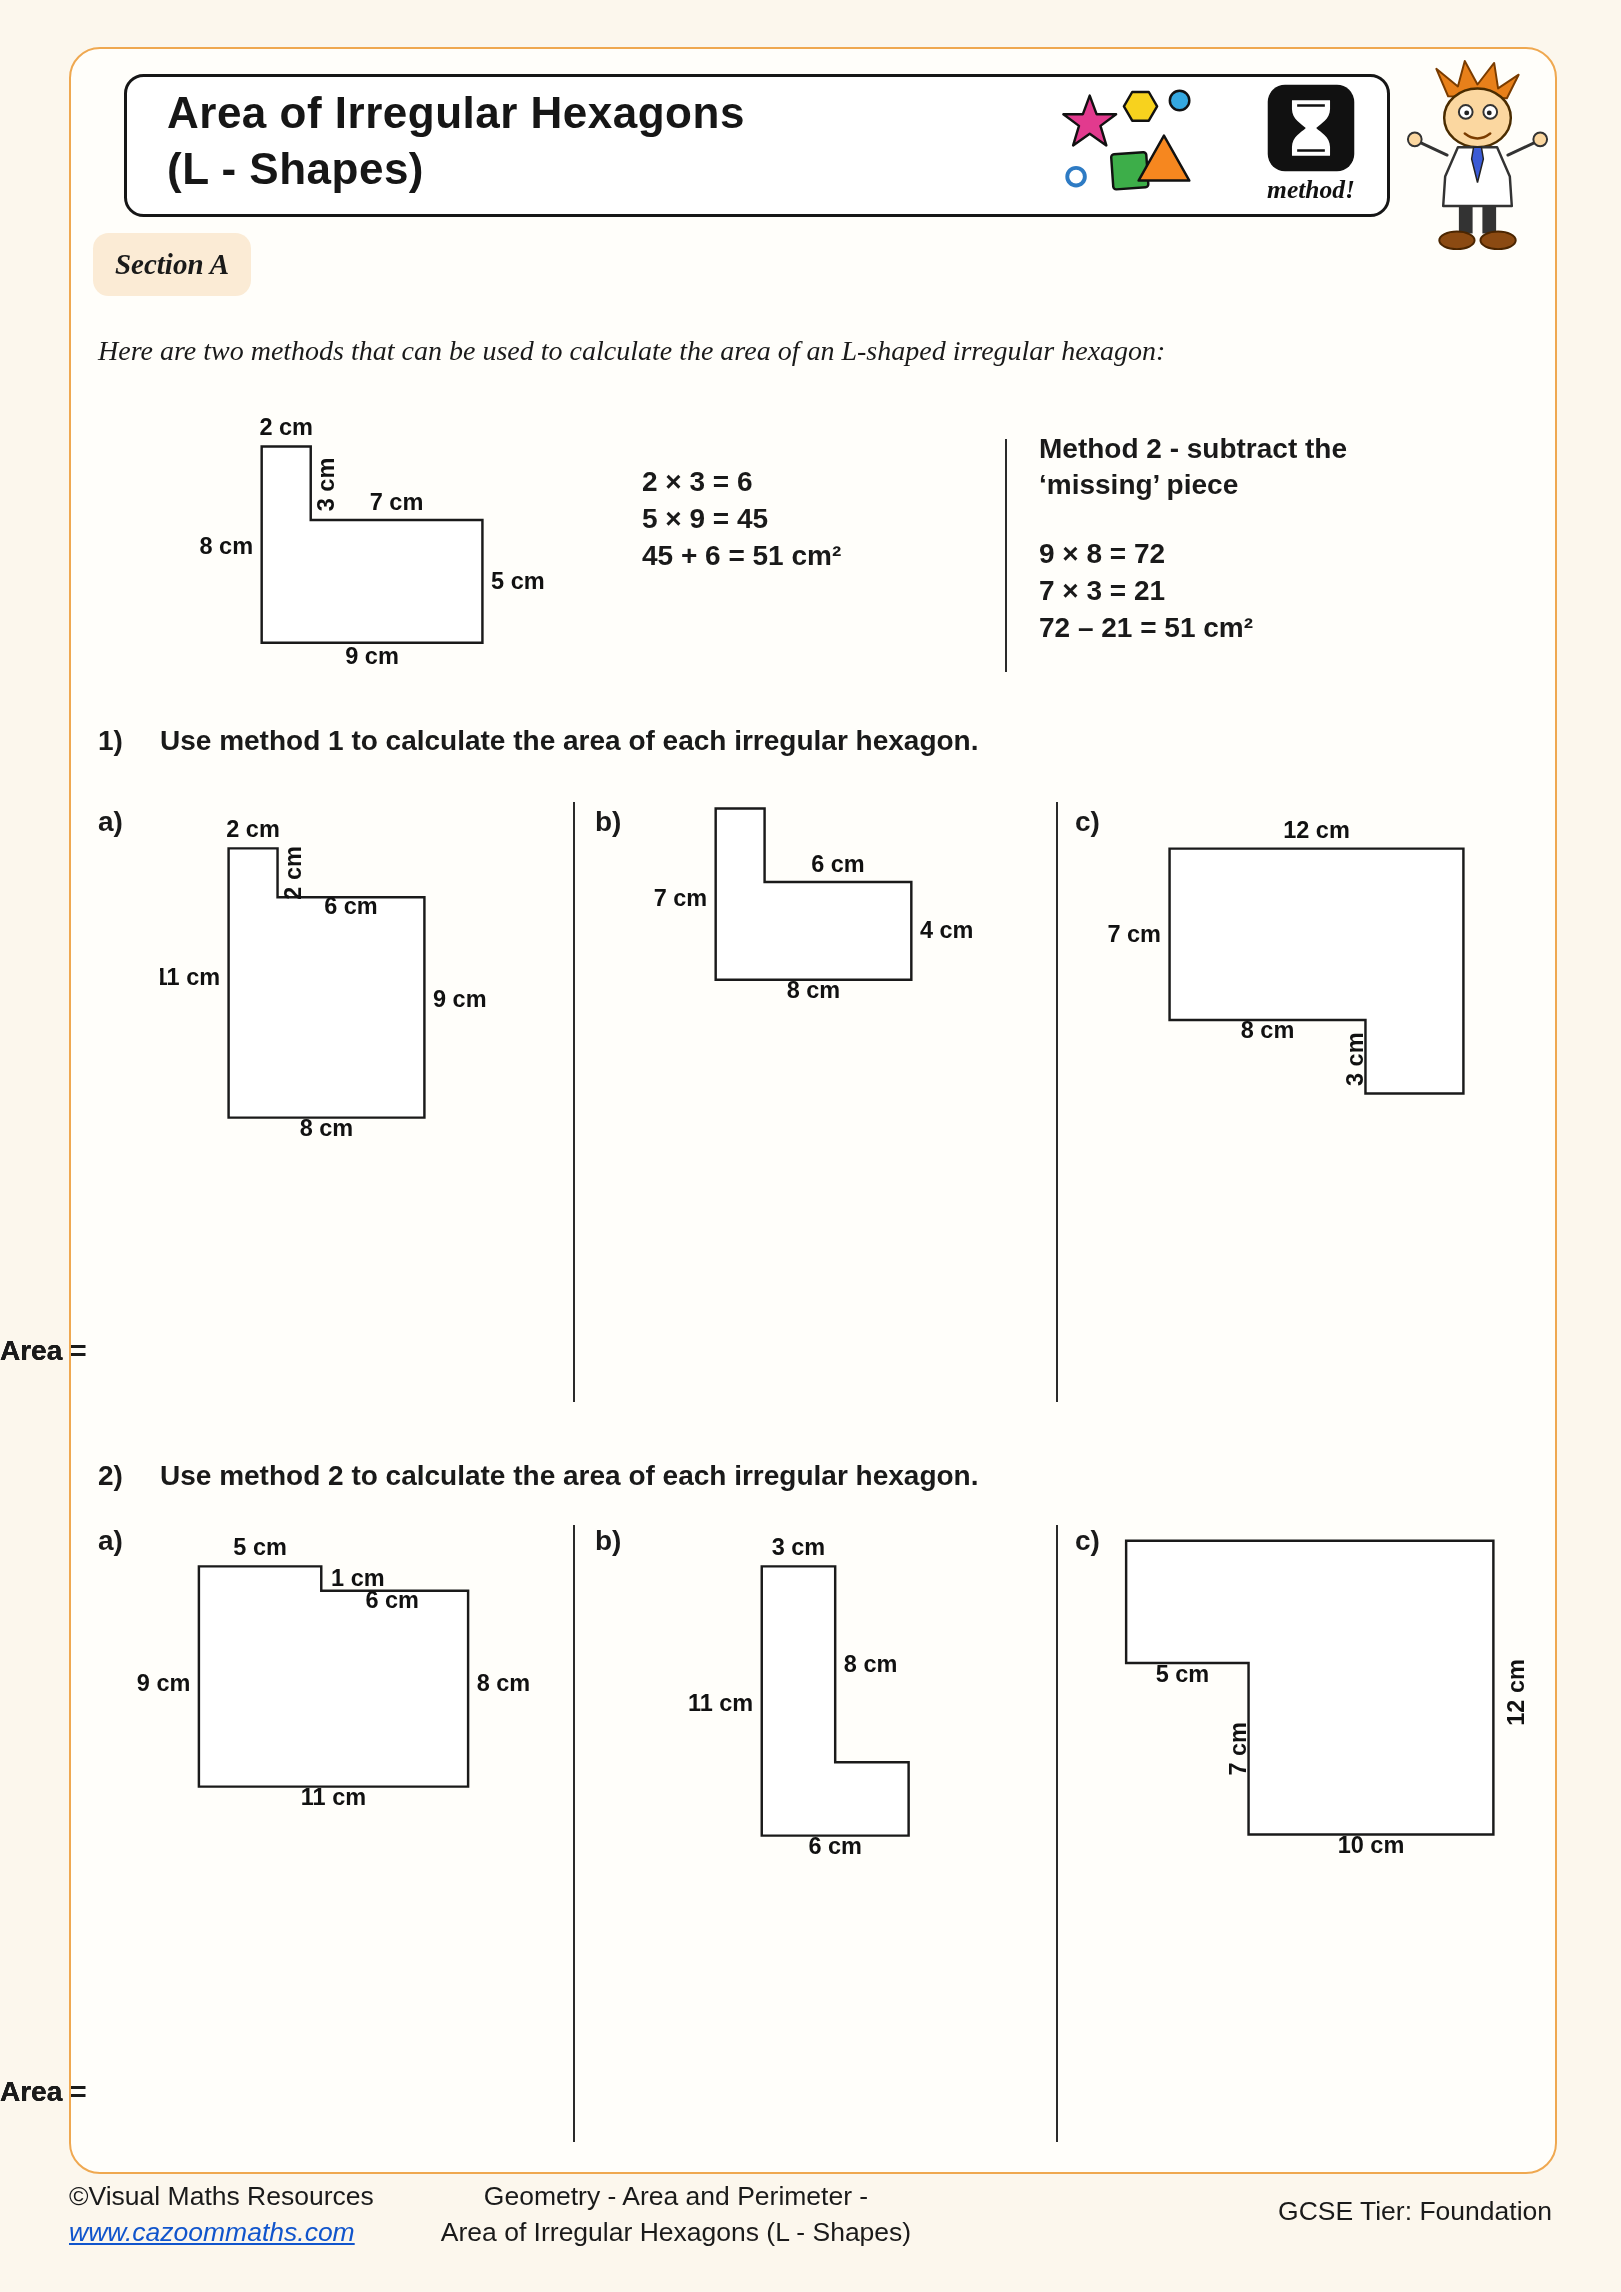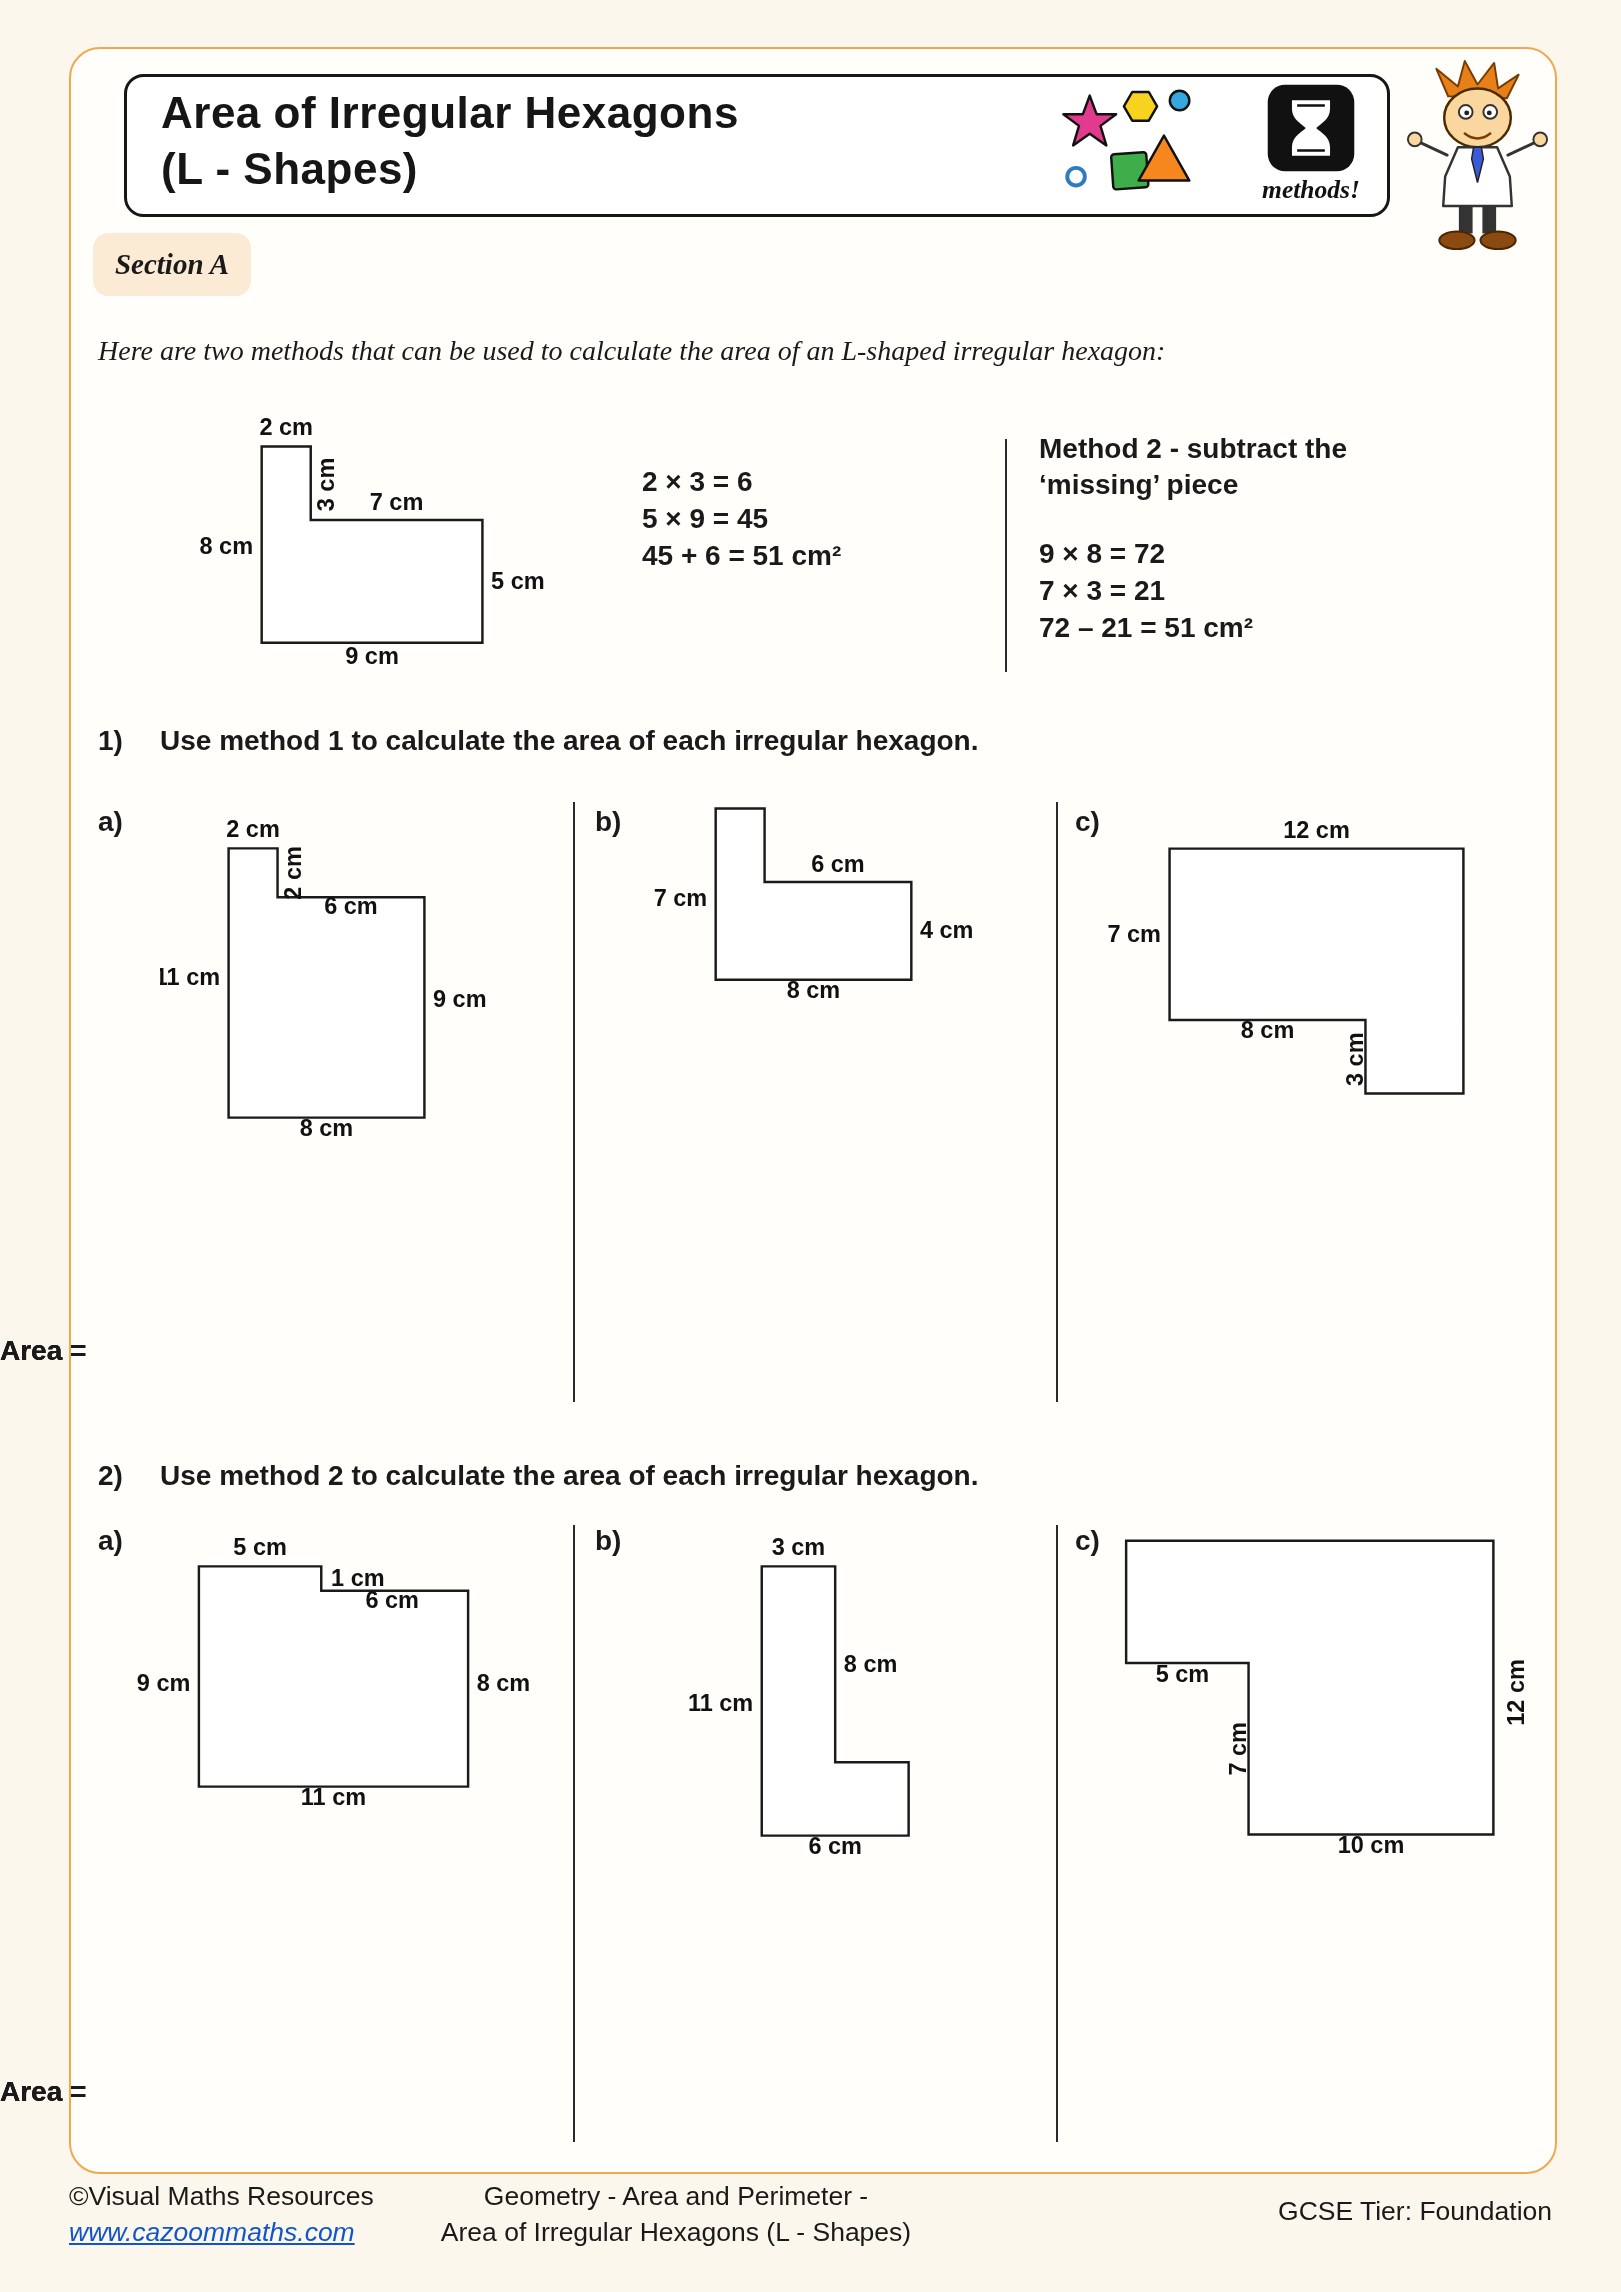--- a/index.html
+++ b/index.html
@@ -6,21 +6,21 @@
   body{
     width:1621px;height:2293px;position:relative;
     background:#FCF7ED;
     font-family:"Liberation Sans",sans-serif;color:#1a1a1a;
     overflow:hidden;
   }
   #sheet{position:absolute;left:69px;top:47px;width:1484px;height:2123px;
     background:#FFFEFA;border:2.9px solid #EFA850;border-radius:31px;}
   #header-box{position:absolute;left:124px;top:74px;width:1260px;height:137px;
     border:3.9px solid #161616;border-radius:19.6px;background:#ffffff;}
-  #title{position:absolute;left:34px;top:7.8px;font-weight:bold;font-size:44px;
+  #title{position:absolute;left:40px;top:7.8px;font-weight:bold;font-size:44px;
     line-height:56px;letter-spacing:0.5px;color:#161616;}
   #shape-cluster{position:absolute;left:933px;top:2px;}
   #logo{position:absolute;left:1125px;top:5.9px;width:118px;text-align:center;}
   #logo-text{font-family:"Liberation Serif",serif;font-weight:bold;font-style:italic;
     font-size:25.5px;margin-top:-2px;color:#111;}
   #mascot{position:absolute;left:1404px;top:57px;}
   #badge{position:absolute;left:93px;top:233px;width:158px;height:63px;background:#FBEBD5;
     border-radius:15.7px;display:flex;align-items:center;justify-content:center;
     font-family:"Liberation Serif",serif;font-style:italic;font-weight:bold;font-size:29px;}
   #intro{position:absolute;left:98px;top:335px;width:1402px;
@@ -82,21 +82,21 @@
       <rect x="53" y="76" width="36" height="36" rx="3" transform="rotate(-4 71 94)" fill="#3DAE49" stroke="#111" stroke-width="2.5"></rect>
       <polygon points="106,58 132,104 80,104" fill="#F6871F" stroke="#111" stroke-width="2.5" stroke-linejoin="round"></polygon>
     </svg>
 
     <div id="logo">
       <svg width="90" height="90" viewBox="0 0 104 104">
         <rect x="2" y="2" width="100" height="100" rx="20" fill="#111"></rect>
         <path d="M30,20 h44 v10 c0,12 -11,17 -16,22 c5,5 16,10 16,22 v10 h-44 v-10 c0,-12 11,-17 16,-22 c-5,-5 -16,-10 -16,-22 z" fill="#fff"></path>
         <path d="M36,26 h32 M36,78 h32" stroke="#111" stroke-width="3"></path>
       </svg>
-      <div id="logo-text">methods!</div>
+      <div id="logo-text">method!</div>
     </div>
   </div>
 
   <svg id="mascot" width="147" height="201" viewBox="0 0 150 205">
     <path d="M45,40 L33,12 L55,30 L62,4 L75,28 L92,6 L96,32 L117,18 L105,42 Z" fill="#E8801A" stroke="#7a3c00" stroke-width="2" stroke-linejoin="round"></path>
     <ellipse cx="75" cy="62" rx="34" ry="30" fill="#FBD7A0" stroke="#4a2c00" stroke-width="2.5"></ellipse>
     <circle cx="63" cy="56" r="7" fill="#fff" stroke="#333" stroke-width="2"></circle>
     <circle cx="88" cy="56" r="7" fill="#fff" stroke="#333" stroke-width="2"></circle>
     <circle cx="64" cy="57" r="2.5" fill="#222"></circle>
     <circle cx="87" cy="57" r="2.5" fill="#222"></circle>

